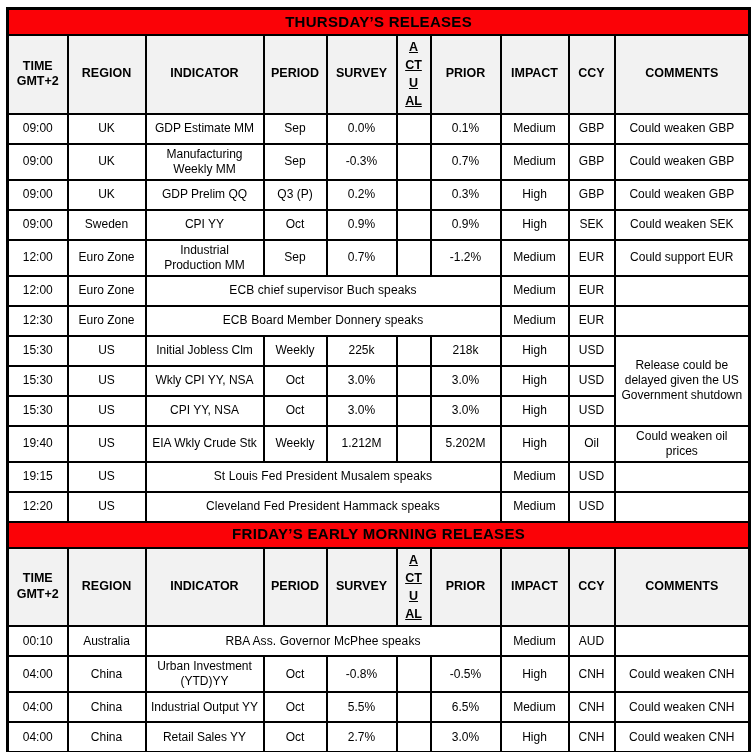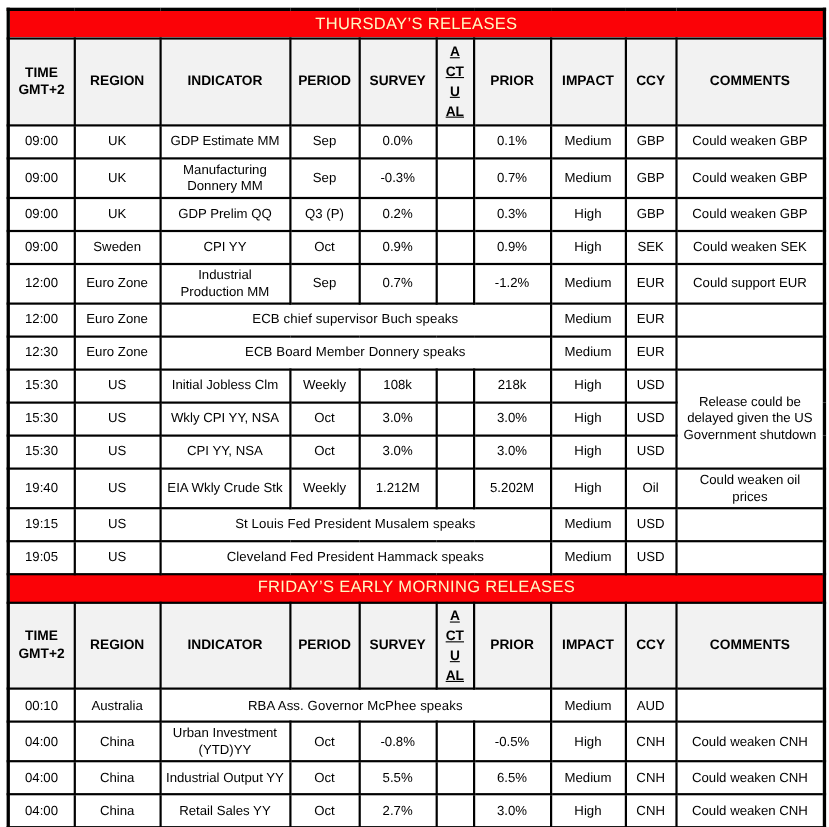--- a/index.html
+++ b/index.html
@@ -22,22 +22,22 @@
     text-align: center;
     vertical-align: middle;
     font-size: 12px;
     color: #000;
     padding: 2px 4px;
     line-height: 1.25;
     overflow: hidden;
   }
   tr.banner td {
     background: #fb0207;
-    color: #fef9c3;
-    font-weight: normal;
+    color: #000000;
+    font-weight: bold;
     font-size: 15px;
     letter-spacing: 0.3px;
     height: 22px;
     padding: 1px 2px;
   }
   tr.head th {
     background: #f2f2f2;
     font-weight: bold;
     font-size: 12.5px;
     height: 48px;
@@ -103,21 +103,21 @@
           <td class="survey-cell">0.0%</td>
           <td class="actual-cell"></td>
           <td class="prior-cell">0.1%</td>
           <td class="impact-cell">Medium</td>
           <td class="ccy-cell">GBP</td>
           <td class="comments-cell">Could weaken GBP</td>
         </tr>
         <tr>
           <td class="time-cell">09:00</td>
           <td class="region-cell">UK</td>
-          <td class="indicator-cell">Manufacturing Donnery MM</td>
+          <td class="indicator-cell">Manufacturing Weekly MM</td>
           <td class="period-cell">Sep</td>
           <td class="survey-cell">-0.3%</td>
           <td class="actual-cell"></td>
           <td class="prior-cell">0.7%</td>
           <td class="impact-cell">Medium</td>
           <td class="ccy-cell">GBP</td>
           <td class="comments-cell">Could weaken GBP</td>
         </tr>
         <tr>
           <td class="time-cell">09:00</td>
@@ -169,21 +169,21 @@
           <td colspan="5" class="event-cell">ECB Board Member Donnery speaks</td>
           <td class="impact-cell">Medium</td>
           <td class="ccy-cell">EUR</td>
           <td class="comments-cell"></td>
         </tr>
         <tr>
           <td class="time-cell">15:30</td>
           <td class="region-cell">US</td>
           <td class="indicator-cell">Initial Jobless <span class="sq">Clm</span></td>
           <td class="period-cell">Weekly</td>
-          <td class="survey-cell">108k</td>
+          <td class="survey-cell">225k</td>
           <td class="actual-cell"></td>
           <td class="prior-cell">218k</td>
           <td class="impact-cell">High</td>
           <td class="ccy-cell">USD</td>
           <td rowspan="3" class="comments-cell">Release could be delayed given the US Government shutdown</td>
         </tr>
         <tr>
           <td class="time-cell">15:30</td>
           <td class="region-cell">US</td>
           <td class="indicator-cell">Wkly CPI YY, NSA</td>
@@ -219,21 +219,21 @@
         </tr>
         <tr>
           <td class="time-cell">19:15</td>
           <td class="region-cell">US</td>
           <td colspan="5" class="event-cell">St Louis Fed President Musalem speaks</td>
           <td class="impact-cell">Medium</td>
           <td class="ccy-cell">USD</td>
           <td class="comments-cell"></td>
         </tr>
         <tr>
-          <td class="time-cell">19:05</td>
+          <td class="time-cell">12:20</td>
           <td class="region-cell">US</td>
           <td colspan="5" class="event-cell">Cleveland Fed President Hammack speaks</td>
           <td class="impact-cell">Medium</td>
           <td class="ccy-cell">USD</td>
           <td class="comments-cell"></td>
         </tr>
       </tbody>
 
     <tbody>
       <tr class="banner">

